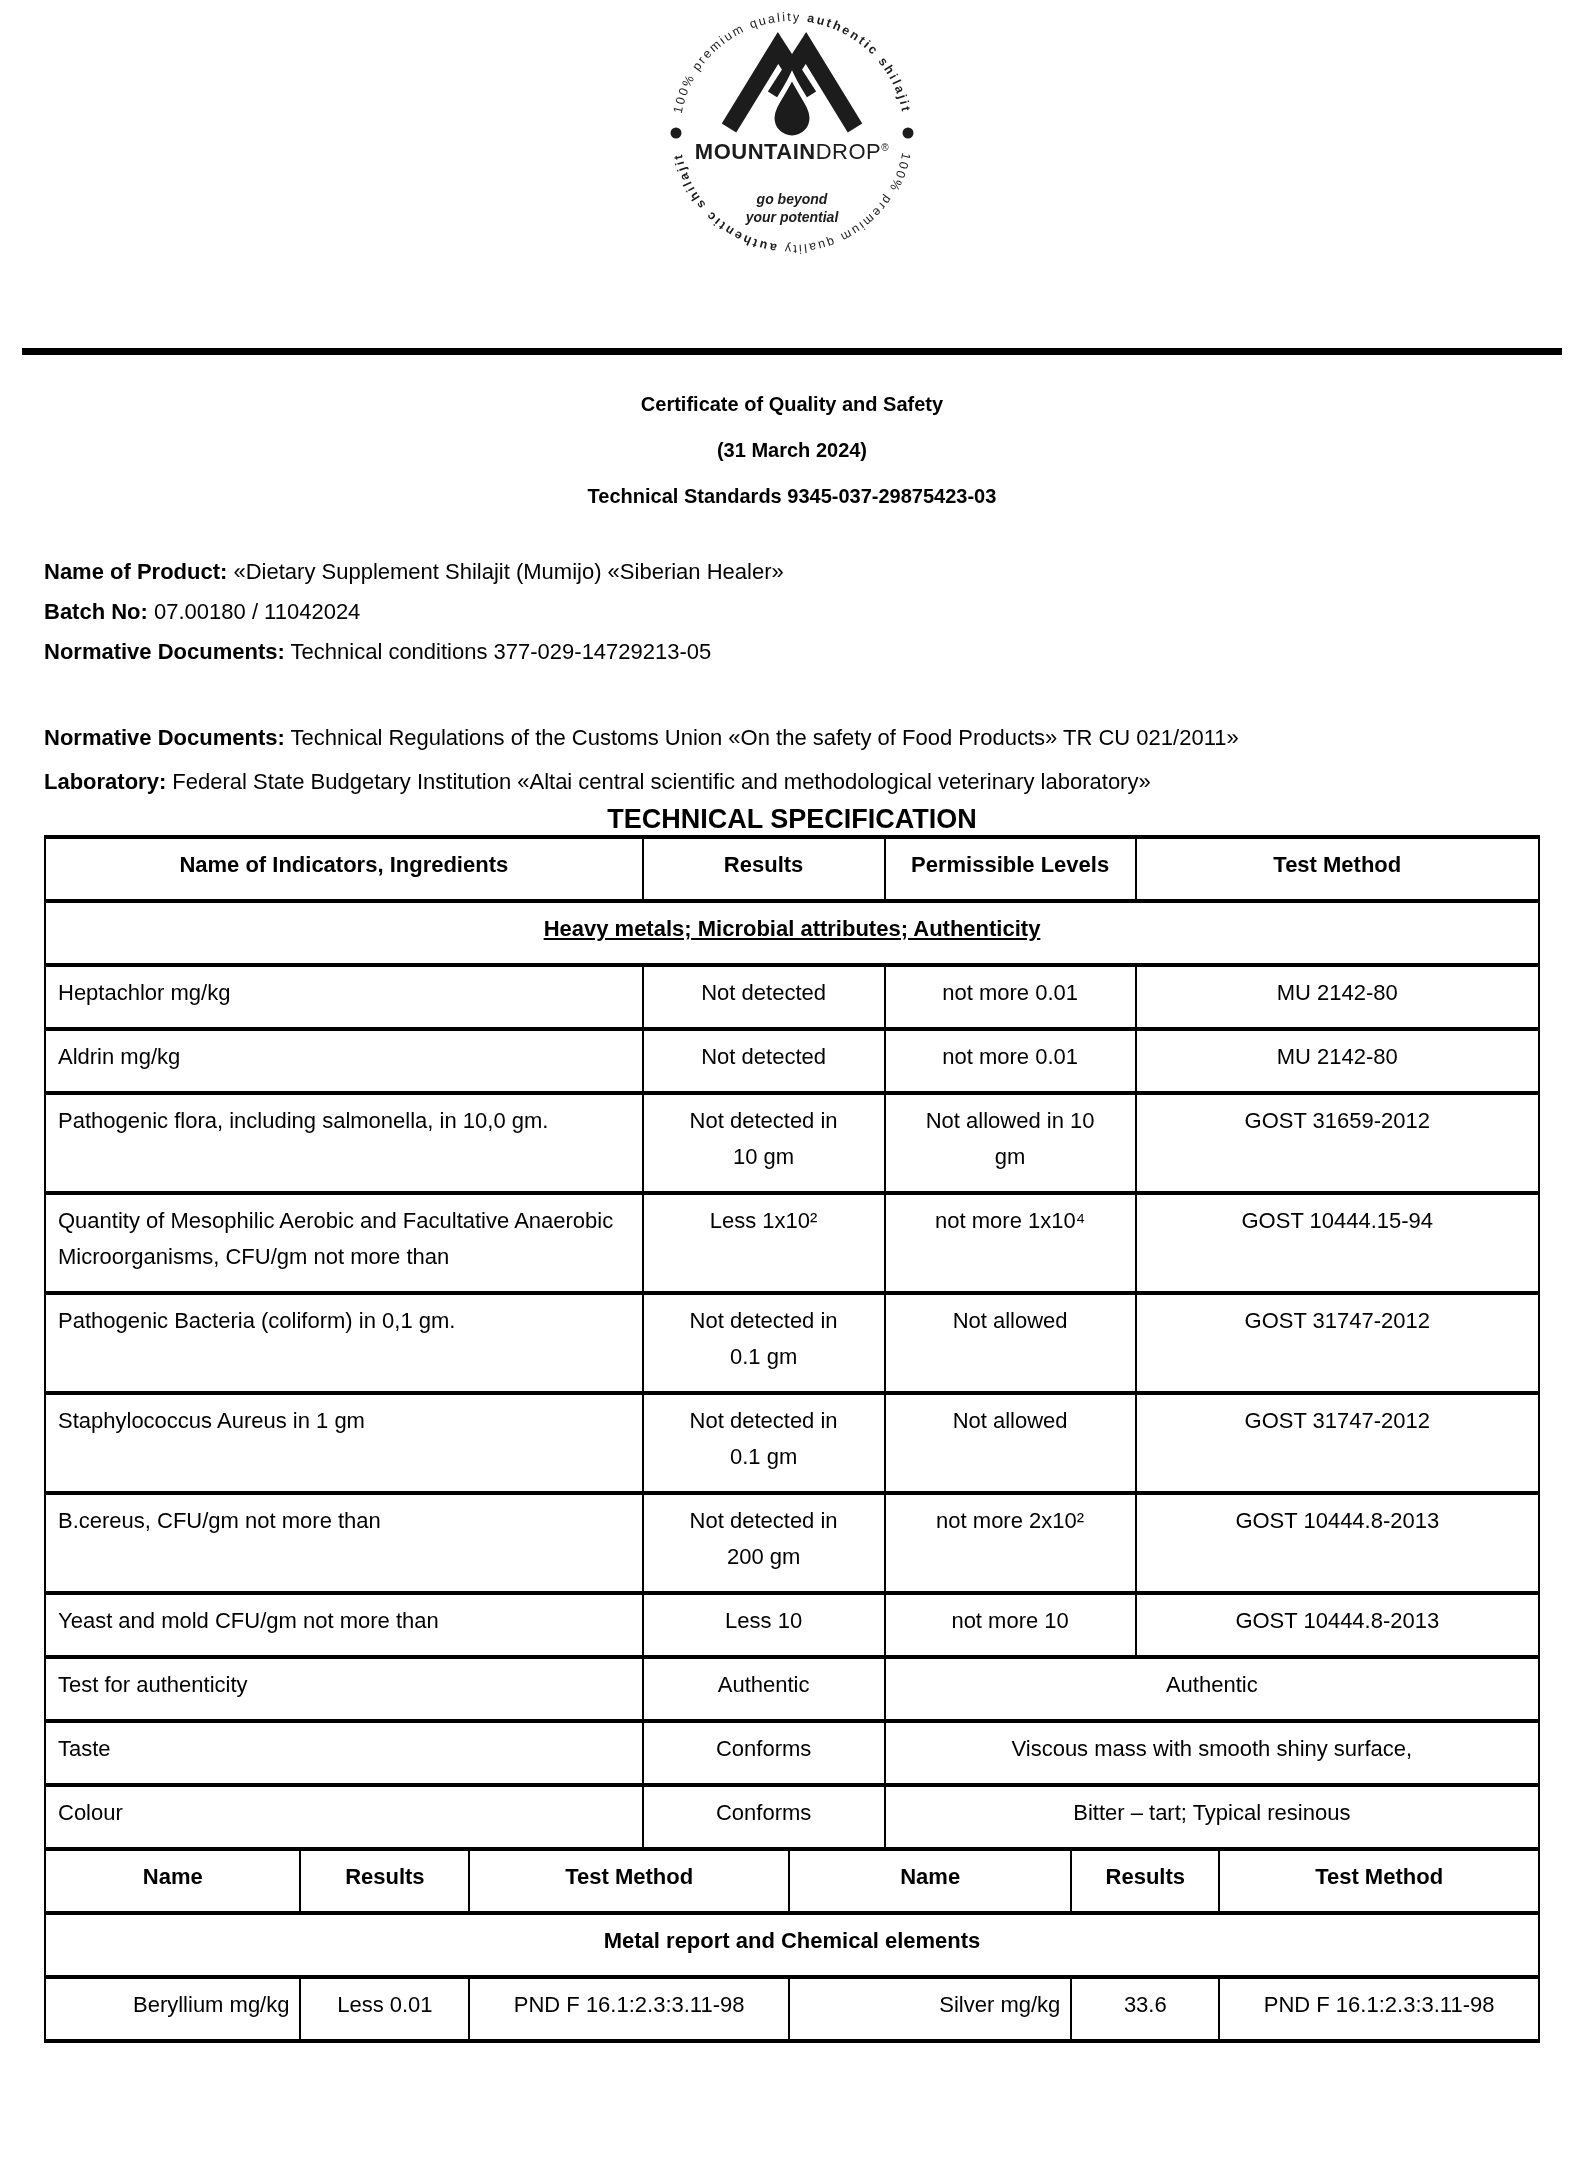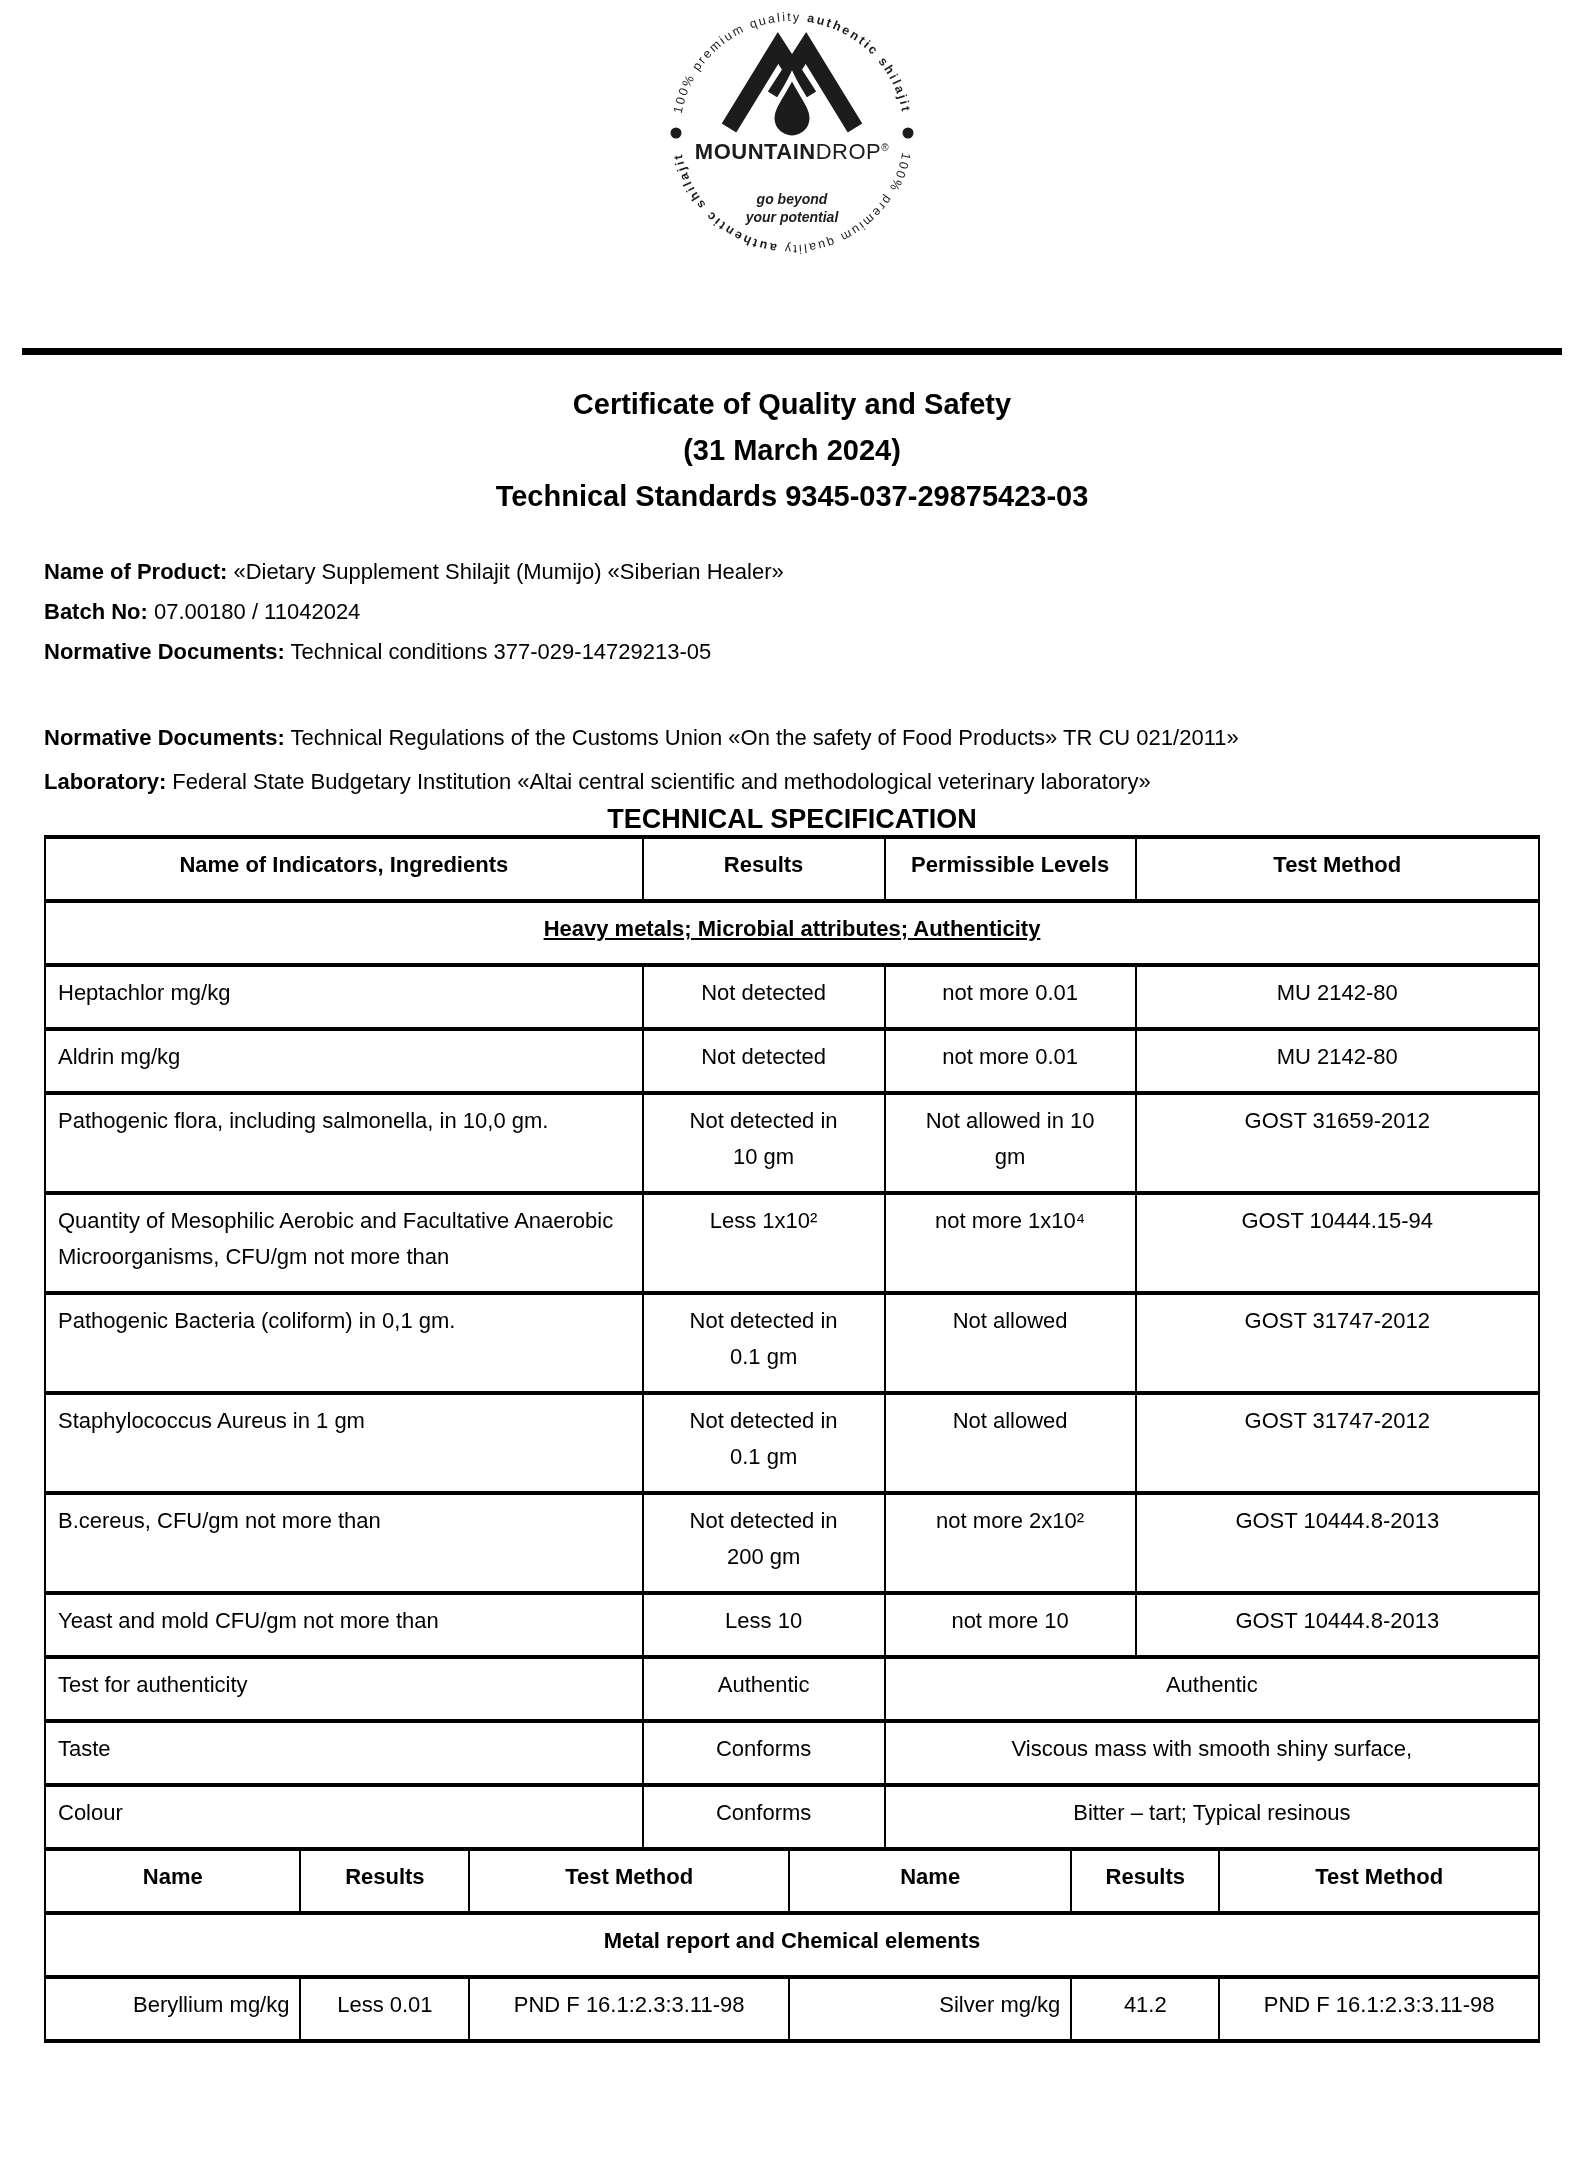--- a/index.html
+++ b/index.html
@@ -21,21 +21,21 @@
   .brand-text { font-size: 22px; letter-spacing: 0.5px; fill: #1c1c1c; }
   .brand-bold { font-weight: bold; }
   .brand-reg { font-size: 10px; }
   .tagline-text { font-size: 14px; font-style: italic; font-weight: bold; fill: #1c1c1c; }
 
   
   .rule { height: 7px; background: #000; margin: 96px 22px 0 22px; }
 
   
   .title-block { margin-top: 26px; text-align: center; }
-  .title-block h1 { font-size: 29px; font-weight: bold; line-height: 46px; }
+  .title-block h1 { font-size: 20px; font-weight: bold; line-height: 46px; }
 
   
   .info-block { margin-top: 33px; }
   .info-block p { font-size: 22px; line-height: 40px; }
   .regulatory-block { margin-top: 44px; }
   .regulatory-block p { font-size: 22px; line-height: 44px; }
   .lbl { font-weight: bold; }
 
   
   .spec-heading { text-align: center; font-size: 27px; font-weight: bold; }
@@ -238,19 +238,19 @@
       <th>Test Method</th>
     </tr>
     <tr>
       <td colspan="6" class="metal-title">Metal report and Chemical elements</td>
     </tr>
     <tr>
       <td class="name-cell">Beryllium mg/kg</td>
       <td>Less 0.01</td>
       <td>PND F 16.1:2.3:3.11-98</td>
       <td class="name-cell">Silver mg/kg</td>
-      <td>41.2</td>
+      <td>33.6</td>
       <td>PND F 16.1:2.3:3.11-98</td>
     </tr>
   </tbody>
     </table>
 
 </div>
 
 </body></html>

